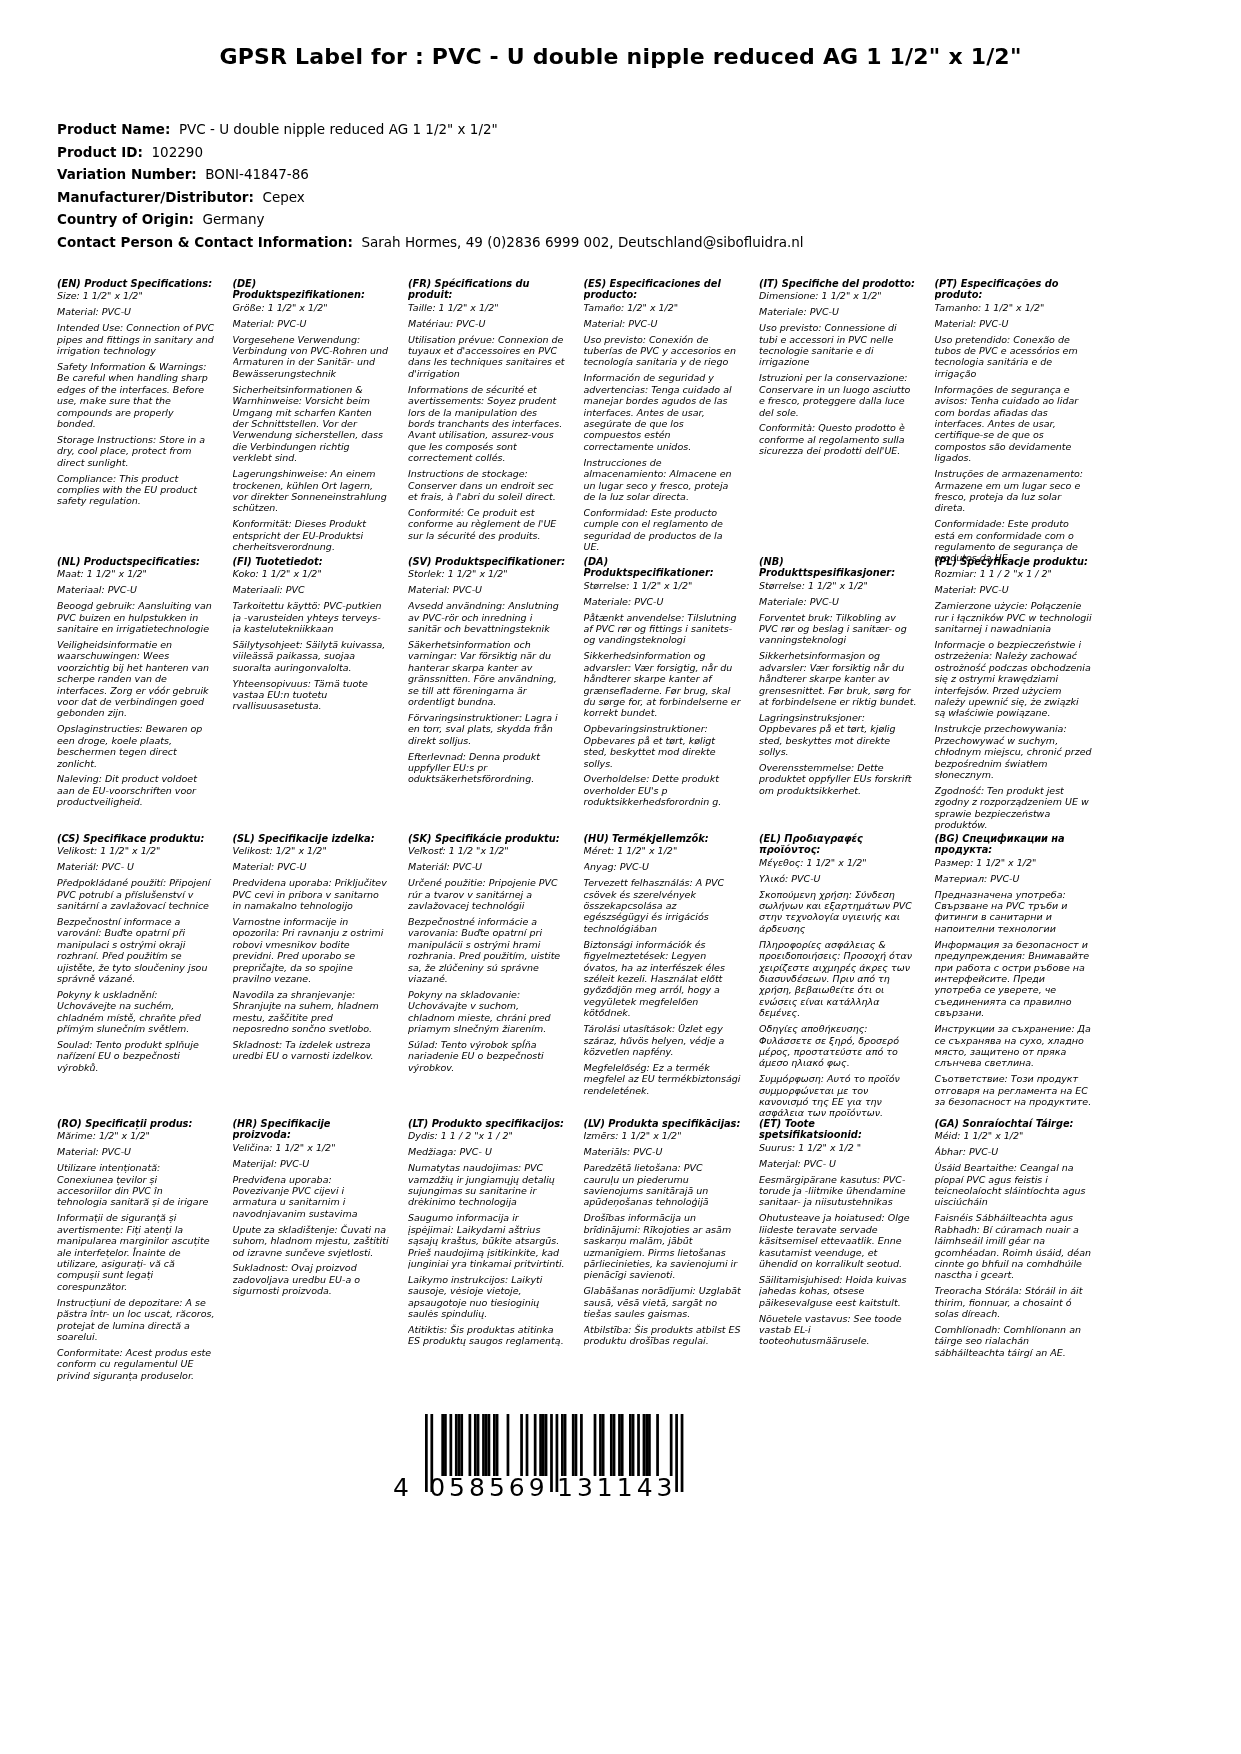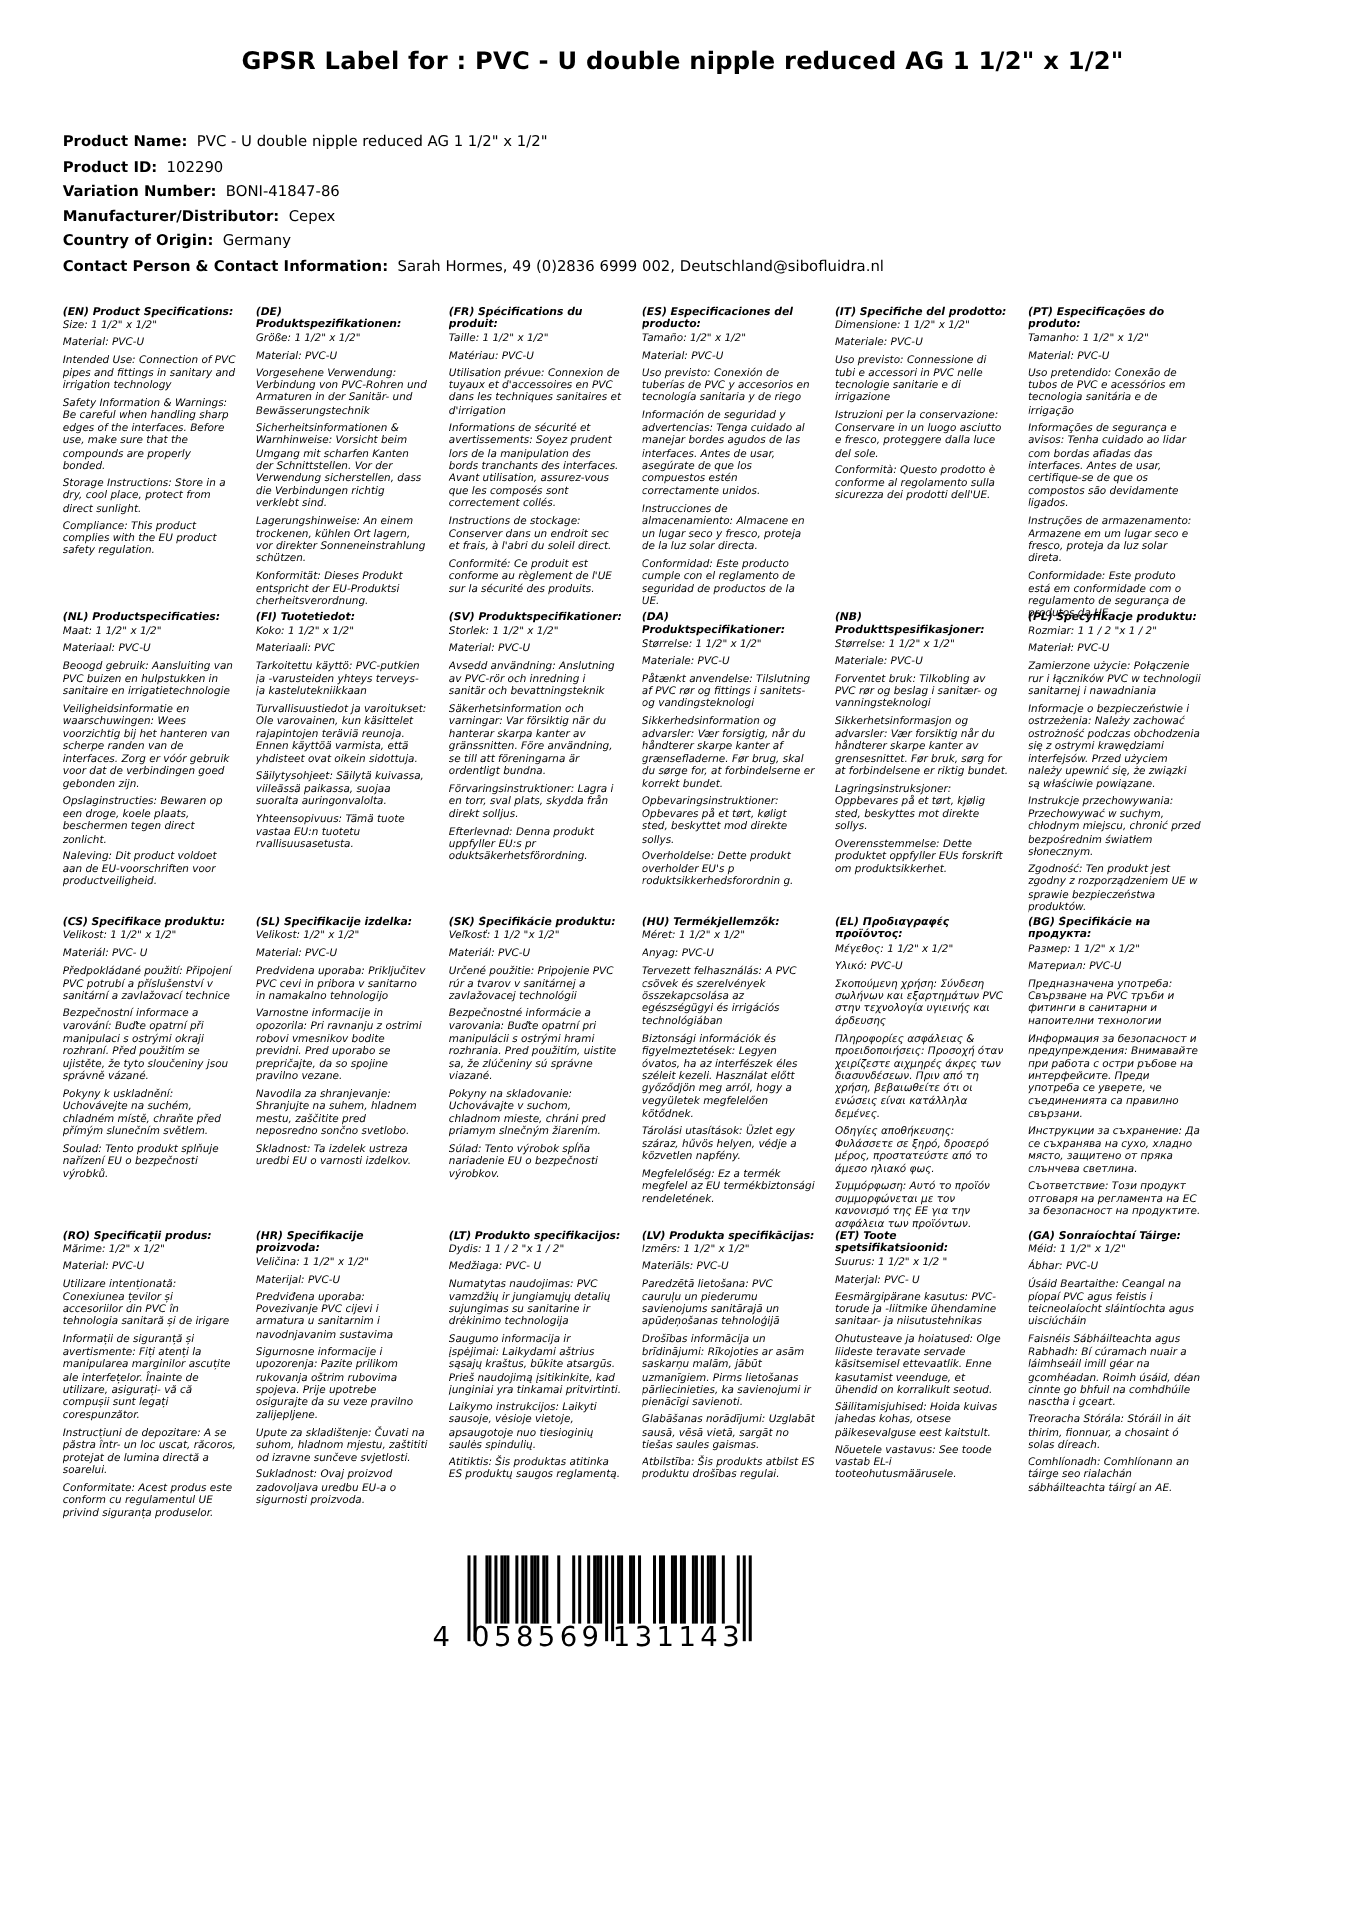--- a/index.html
+++ b/index.html
@@ -150,21 +150,20 @@
         <p class="lb-para">Beoogd gebruik: Aansluiting van PVC buizen en hulpstukken in sanitaire en irrigatietechnologie</p>
         <p class="lb-para">Veiligheidsinformatie en waarschuwingen: Wees voorzichtig bij het hanteren van scherpe randen van de interfaces. Zorg er vóór gebruik voor dat de verbindingen goed gebonden zijn.</p>
         <p class="lb-para">Opslaginstructies: Bewaren op een droge, koele plaats, beschermen tegen direct zonlicht.</p>
         <p class="lb-para">Naleving: Dit product voldoet aan de EU-voorschriften voor productveiligheid.</p>
       </div>
       <div class="lang-block">
         <div class="lb-header">(FI) Tuotetiedot:</div>
         <p class="lb-para">Koko: 1 1/2" x 1/2"</p>
         <p class="lb-para">Materiaali: PVC</p>
         <p class="lb-para">Tarkoitettu käyttö: PVC-putkien ja -varusteiden yhteys terveys- ja kastelutekniikkaan</p>
-        <p class="lb-para">Turvallisuustiedot ja varoitukset: Ole varovainen, kun käsittelet rajapintojen teräviä reunoja. Ennen käyttöä varmista, että yhdisteet ovat oikein sidottuja.</p>
         <p class="lb-para">Säilytysohjeet: Säilytä kuivassa, viileässä paikassa, suojaa suoralta auringonvalolta.</p>
         <p class="lb-para">Yhteensopivuus: Tämä tuote vastaa EU:n tuotetu rvallisuusasetusta.</p>
       </div>
       <div class="lang-block">
         <div class="lb-header">(SV) Produktspecifikationer:</div>
         <p class="lb-para">Storlek: 1 1/2" x 1/2"</p>
         <p class="lb-para">Material: PVC-U</p>
         <p class="lb-para">Avsedd användning: Anslutning av PVC-rör och inredning i sanitär och bevattningsteknik</p>
         <p class="lb-para">Säkerhetsinformation och varningar: Var försiktig när du hanterar skarpa kanter av gränssnitten. Före användning, se till att föreningarna är ordentligt bundna.</p>
         <p class="lb-para">Förvaringsinstruktioner: Lagra i en torr, sval plats, skydda från direkt solljus.</p>
@@ -236,21 +235,21 @@
       <div class="lang-block">
         <div class="lb-header">(EL) Προδιαγραφές προϊόντος:</div>
         <p class="lb-para">Μέγεθος: 1 1/2" x 1/2"</p>
         <p class="lb-para">Υλικό: PVC-U</p>
         <p class="lb-para">Σκοπούμενη χρήση: Σύνδεση σωλήνων και εξαρτημάτων PVC στην τεχνολογία υγιεινής και άρδευσης</p>
         <p class="lb-para">Πληροφορίες ασφάλειας &amp; προειδοποιήσεις: Προσοχή όταν χειρίζεστε αιχμηρές άκρες των διασυνδέσεων. Πριν από τη χρήση, βεβαιωθείτε ότι οι ενώσεις είναι κατάλληλα δεμένες.</p>
         <p class="lb-para">Οδηγίες αποθήκευσης: Φυλάσσετε σε ξηρό, δροσερό μέρος, προστατεύστε από το άμεσο ηλιακό φως.</p>
         <p class="lb-para">Συμμόρφωση: Αυτό το προϊόν συμμορφώνεται με τον κανονισμό της ΕΕ για την ασφάλεια των προϊόντων.</p>
       </div>
       <div class="lang-block">
-        <div class="lb-header">(BG) Špecifikácie на продукта:</div>
+        <div class="lb-header">(BG) Спецификации на продукта:</div>
         <p class="lb-para">Размер: 1 1/2" x 1/2"</p>
         <p class="lb-para">Материал: PVC-U</p>
         <p class="lb-para">Предназначена употреба: Свързване на PVC тръби и фитинги в санитарни и напоителни технологии</p>
         <p class="lb-para">Информация за безопасност и предупреждения: Внимавайте при работа с остри ръбове на интерфейсите. Преди употреба се уверете, че съединенията са правилно свързани.</p>
         <p class="lb-para">Инструкции за съхранение: Да се съхранява на сухо, хладно място, защитено от пряка слънчева светлина.</p>
         <p class="lb-para">Съответствие: Този продукт отговаря на регламента на ЕС за безопасност на продуктите.</p>
       </div>
       <div class="lang-block">
         <div class="lb-header">(RO) Specificații produs:</div>
         <p class="lb-para">Mărime: 1/2" x 1/2"</p>
@@ -258,21 +257,20 @@
         <p class="lb-para">Utilizare intenționată: Conexiunea țevilor și accesoriilor din PVC în tehnologia sanitară și de irigare</p>
         <p class="lb-para">Informații de siguranță și avertismente: Fiți atenți la manipularea marginilor ascuțite ale interfețelor. Înainte de utilizare, asigurați- vă că compușii sunt legați corespunzător.</p>
         <p class="lb-para">Instrucțiuni de depozitare: A se păstra într- un loc uscat, răcoros, protejat de lumina directă a soarelui.</p>
         <p class="lb-para">Conformitate: Acest produs este conform cu regulamentul UE privind siguranța produselor.</p>
       </div>
       <div class="lang-block">
         <div class="lb-header">(HR) Specifikacije proizvoda:</div>
         <p class="lb-para">Veličina: 1 1/2" x 1/2"</p>
         <p class="lb-para">Materijal: PVC-U</p>
         <p class="lb-para">Predviđena uporaba: Povezivanje PVC cijevi i armatura u sanitarnim i navodnjavanim sustavima</p>
-        <p class="lb-para">Sigurnosne informacije i upozorenja: Pazite prilikom rukovanja oštrim rubovima spojeva. Prije upotrebe osigurajte da su veze pravilno zalijepljene.</p>
         <p class="lb-para">Upute za skladištenje: Čuvati na suhom, hladnom mjestu, zaštititi od izravne sunčeve svjetlosti.</p>
         <p class="lb-para">Sukladnost: Ovaj proizvod zadovoljava uredbu EU-a o sigurnosti proizvoda.</p>
       </div>
       <div class="lang-block">
         <div class="lb-header">(LT) Produkto specifikacijos:</div>
         <p class="lb-para">Dydis: 1 1 / 2 "x 1 / 2"</p>
         <p class="lb-para">Medžiaga: PVC- U</p>
         <p class="lb-para">Numatytas naudojimas: PVC vamzdžių ir jungiamųjų detalių sujungimas su sanitarine ir drėkinimo technologija</p>
         <p class="lb-para">Saugumo informacija ir įspėjimai: Laikydami aštrius sąsajų kraštus, būkite atsargūs. Prieš naudojimą įsitikinkite, kad junginiai yra tinkamai pritvirtinti.</p>
         <p class="lb-para">Laikymo instrukcijos: Laikyti sausoje, vėsioje vietoje, apsaugotoje nuo tiesioginių saulės spindulių.</p>

